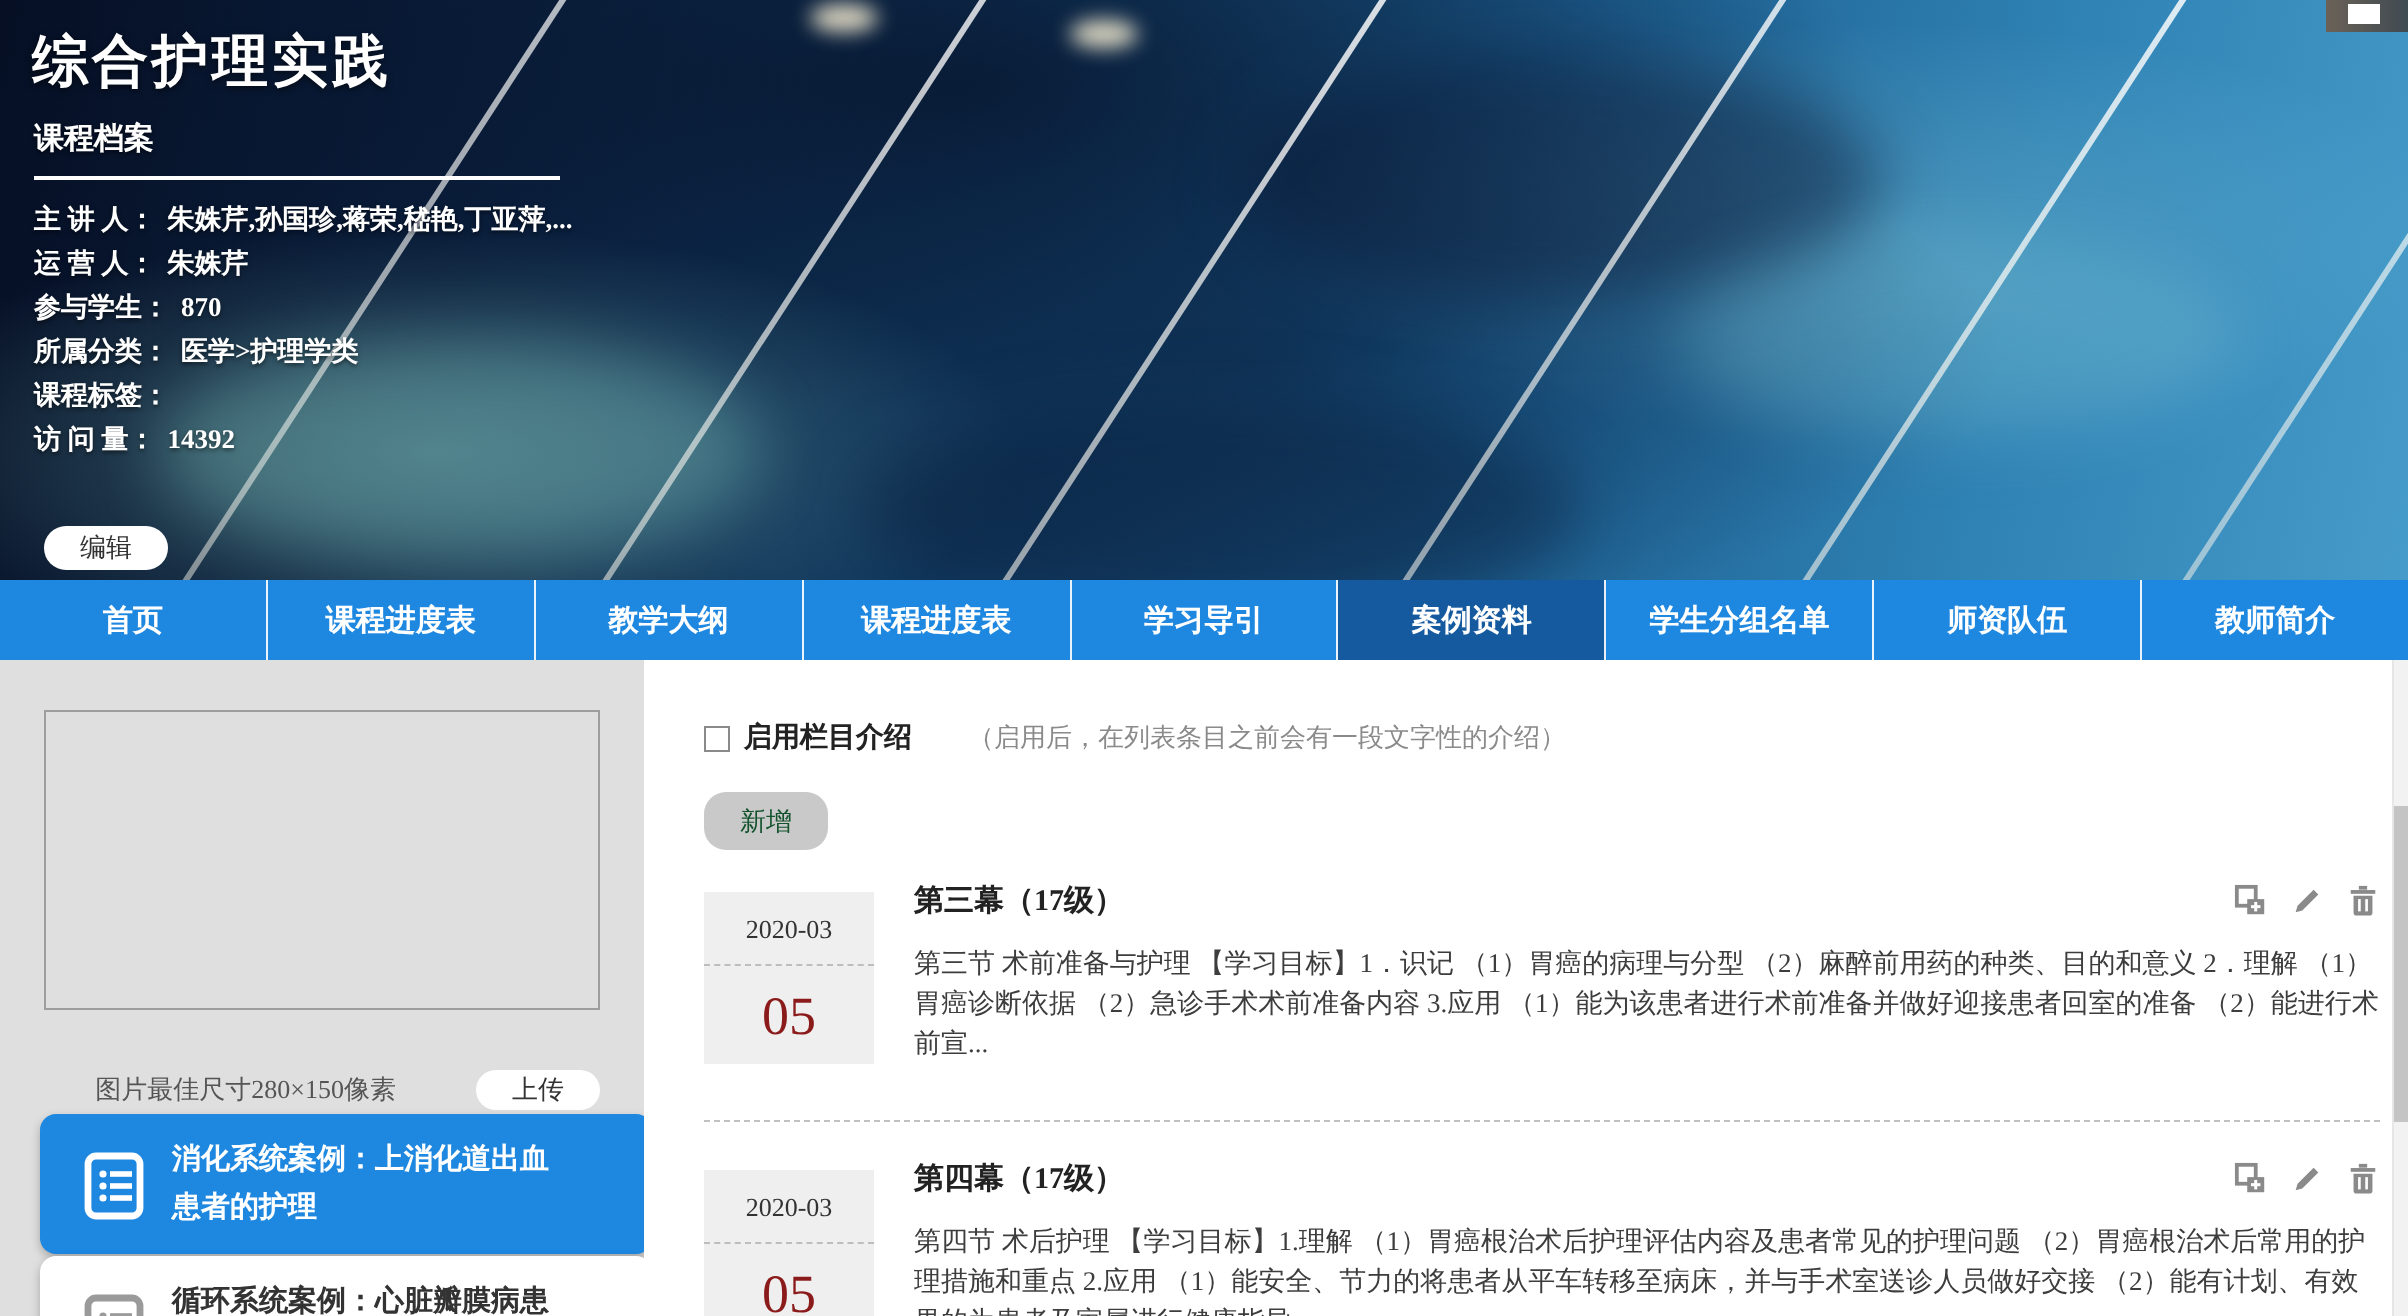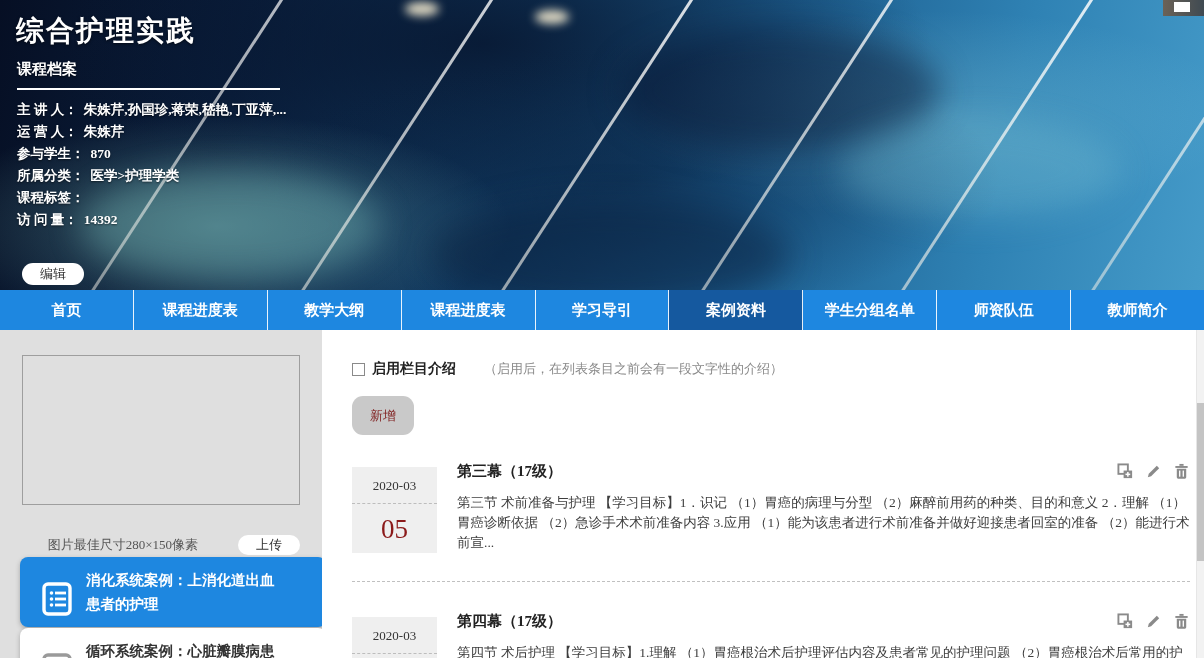--- a/index.html
+++ b/index.html
@@ -56,47 +56,47 @@
   .sidebar { width:322px; height:100%; background:#dfdfdf; position:relative; flex-shrink:0; }
   .img-placeholder { position:absolute; left:22px; top:25px; width:278px; height:150px;
     border:1px solid #9e9e9e; }
   .img-caption-row { position:absolute; left:22px; top:205px; width:278px;
     display:flex; align-items:center; justify-content:flex-end;gap:40px; }
   .img-caption { font-size:13px; color:#555; }
   .upload-btn { width:62px; height:20px; background:#fff; border:none; border-radius:10px;
     color:#333; font-size:13px; line-height:20px; text-align:center; cursor:pointer;
     font-family:"Liberation Serif","DejaVu Serif",serif; }
   .side-item { position:absolute; left:20px; width:306px; border-radius:8px;
-    padding:11px 12px 11px 12px; display:flex; align-items:flex-end; cursor:pointer;
+    padding:11px 12px 11px 12px; display:flex; align-items:center; cursor:pointer;
     box-shadow:0 2px 5px rgba(0,0,0,0.25); }
   .side-item.active { top:227px; background:#1e87e0; color:#fff; }
   .side-item.plain { top:298px; background:#fff; color:#333; }
   .side-item .doc-icon { width:30px; height:34px; margin:2px 14px 0 10px; flex-shrink:0; }
   .side-item .side-label { font-size:14.5px; font-weight:bold; line-height:24px; width:200px; }
 
   
   .main { flex:1; background:#fff; padding:30px 14px 0 30px; position:relative; }
   .intro-row { display:flex; align-items:center; margin-bottom:18px; }
   .checkbox { width:13px; height:13px; border:1px solid #8a8a8a; background:#fff;
     margin-right:7px; flex-shrink:0; cursor:pointer; }
   .intro-label { font-size:14px; font-weight:bold; color:#222; margin-right:28px; }
   .intro-note { font-size:13px; color:#8a8a8a; }
-  .add-btn { width:62px; height:39px; background:#c9c9c9; border:none; border-radius:11px;
-    color:#7f1d1d; font-size:13px; line-height:22px; text-align:center; cursor:pointer;
+  .add-btn { width:62px; height:29px; background:#c9c9c9; border:none; border-radius:11px;
+    color:#14532d; font-size:13px; line-height:22px; text-align:center; cursor:pointer;
     margin-bottom:15px; font-family:"Liberation Serif","DejaVu Serif",serif; }
 
   .list-item { display:flex; align-items:flex-end; }
   .date-box { width:85px; height:86px; background:#efefef; text-align:center;
     padding-top:11px; flex-shrink:0; }
   .date-month { font-size:13px; color:#333; }
   .date-dash { border-bottom:1px dashed #bdbdbd; margin:9px 0 10px 0; }
   .date-day { font-size:27px; color:#8b1a1a; }
   .item-content { flex:1; margin-left:20px; min-width:0; }
   .item-head { display:flex; align-items:center; justify-content:space-between;
-    margin-top:12px; margin-bottom:12px; }
+    margin-top:1px; margin-bottom:12px; }
   .item-title { font-size:15px; font-weight:bold; color:#222; }
   .item-actions { display:flex; align-items:center; }
   .act-icon { width:17px; height:17px; margin-left:11px; cursor:pointer; }
   .item-desc { font-size:13.5px; color:#3d3d3d; line-height:20px; }
   .list-sep { border-top:1px dashed #c0c0c0; margin:28px 0 18px 0; }
 
   
   .scrollbar { position:absolute; right:0; top:330px; width:8px; height:328px;
     background:#f2f2f2; border-left:1px solid #e6e6e6; }
   .scroll-thumb { position:absolute; left:0; top:73px; width:100%; height:158px;

